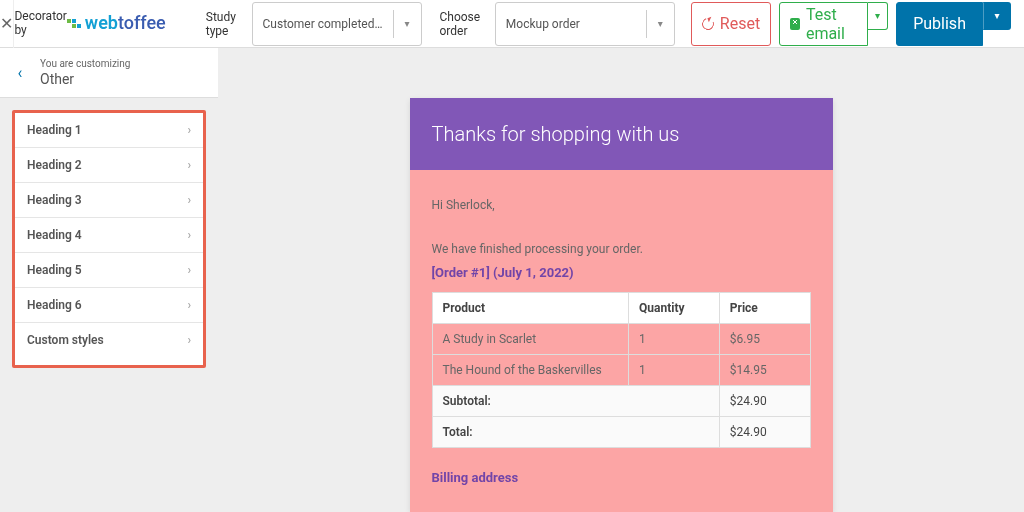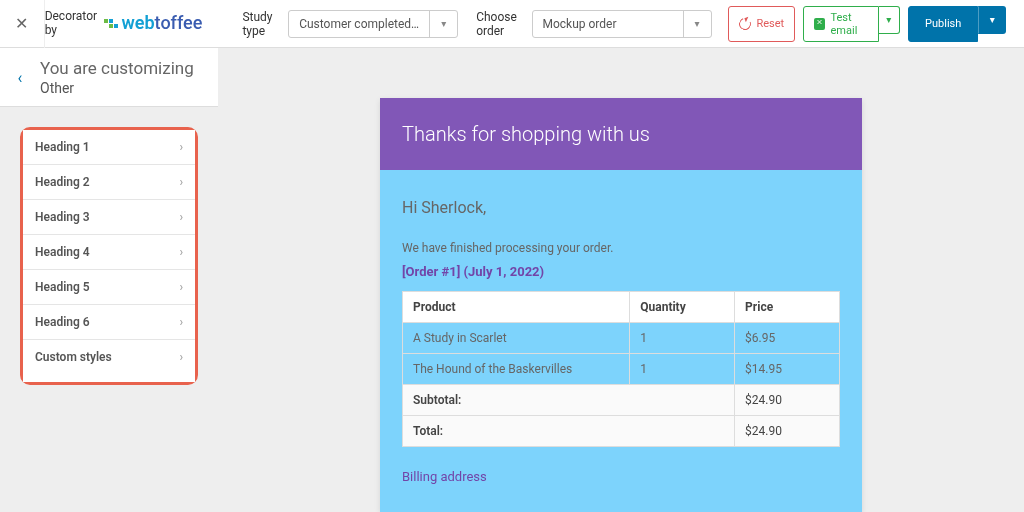--- a/index.html
+++ b/index.html
@@ -62,21 +62,21 @@
   .lbl {
     font-size: 12px;
     color: #333;
     margin-right: 4px;
   }
   .select {
     display: flex;
     align-items: center;
     border: 1px solid #ccc;
     border-radius: 3px;
-    height: 28px;
+    height: 44px;
     background: #fff;
     font-size: 12px;
     color: #555;
   }
   .select .val {
     padding: 0 10px;
     min-width: 120px;
     max-width: 140px;
     white-space: nowrap;
     overflow: hidden;
@@ -88,23 +88,23 @@
     display: flex;
     align-items: center;
     justify-content: center;
     border-left: 1px solid #ccc;
     color: #888;
     font-size: 10px;
   }
   .select.wide .val { min-width: 150px; }
   .spacer { flex: 1; }
   .btn {
-    height: 36px;
+    height: 44px;
     border-radius: 3px;
-    font-size: 11px;
+    font-size: 16px;
     display: inline-flex;
     align-items: center;
     padding: 0 10px;
     cursor: pointer;
     gap: 6px;
   }
   .btn-reset { border: 1px solid #e05a5a; color: #e05a5a; background:#fff; }
   .btn-test { border: 1px solid #2fae4b; color: #2fae4b; background:#fff; }
   .btn-test .icon-env {
     width: 14px; height: 12px; background: #2fae4b; border-radius: 2px;
@@ -140,27 +140,27 @@
     align-items: center;
     padding: 10px 12px 10px 0;
   }
   .back-btn {
     width: 40px;
     text-align: center;
     color: #0073aa;
     font-size: 16px;
     cursor: pointer;
   }
-  .c-label { font-size: 17px; color: #666; }
+  .c-label { font-size: 10px; color: #666; }
   .c-title { font-size: 14px; color: #555; margin-top: 2px; }
 
   .options-hl {
     border: 3px solid #e8624d;
-    border-radius: 10px;
-    margin: 20px;
+    border-radius: 2px;
+    margin: 12px;
     text-align: right;
   }
   .option-row {
     background: #fff;
     border-bottom: 1px solid #e5e5e5;
     padding: 10px 12px;
     font-size: 12px;
     font-weight: 600;
     color: #555;
     display: flex;
@@ -173,53 +173,53 @@
 
   .preview-wrap {
     flex: 1;
     background: #eee;
     display: flex;
     justify-content: center;
     padding-top: 50px;
     overflow: hidden;
   }
   .email {
-    width: 482px;
-    background: #7dd3fc;
+    width: 423px;
+    background: #fca5a5;
     box-shadow: 0 2px 6px rgba(0,0,0,0.1);
     font-size: 12px;
     color: #555;
   }
   .email-hero {
     background: #8157b7;
     color: #fff;
     padding: 24px 22px;
     font-size: 20px;
     font-weight: 300;
   }
   .email-body { padding: 28px 22px 0; }
-  .greet { margin-bottom: 24px; font-size: 16px; color: #666; }
+  .greet { margin-bottom: 30px; font-size: 12px; color: #666; }
   .processed { margin-bottom: 9px; font-size: 12px; color: #666; }
   .order-h { color: #7245a8; font-weight: 700; font-size: 13px; margin-bottom: 12px; }
 
   table.order { width: 100%; border-collapse: collapse; }
   table.order th, table.order td {
     border: 1px solid #ddd;
     padding: 8px 10px;
     text-align: left;
     font-size: 12px;
     color: #666;
   }
   table.order th { background: #fff; color: #444; font-weight: 700; }
   tr.totals td { background: #fafafa; color:#444; font-weight: 600; }
   tr.totals td.amount { font-weight: 400; }
 
   .billing-h {
     color: #7245a8;
-    font-weight: 400;
+    font-weight: 700;
     font-size: 13px;
     margin-top: 22px;
   }
   .reset-ic {
     width:12px;height:12px;border:1.5px solid #e05a5a;border-radius:50%;
     border-top-color:transparent; transform:rotate(25deg); position:relative;
   }
   .reset-ic::after{content:"";position:absolute;top:-3px;left:-1px;border:3px solid transparent;border-right-color:#e05a5a;}
 </style>
 </head>

